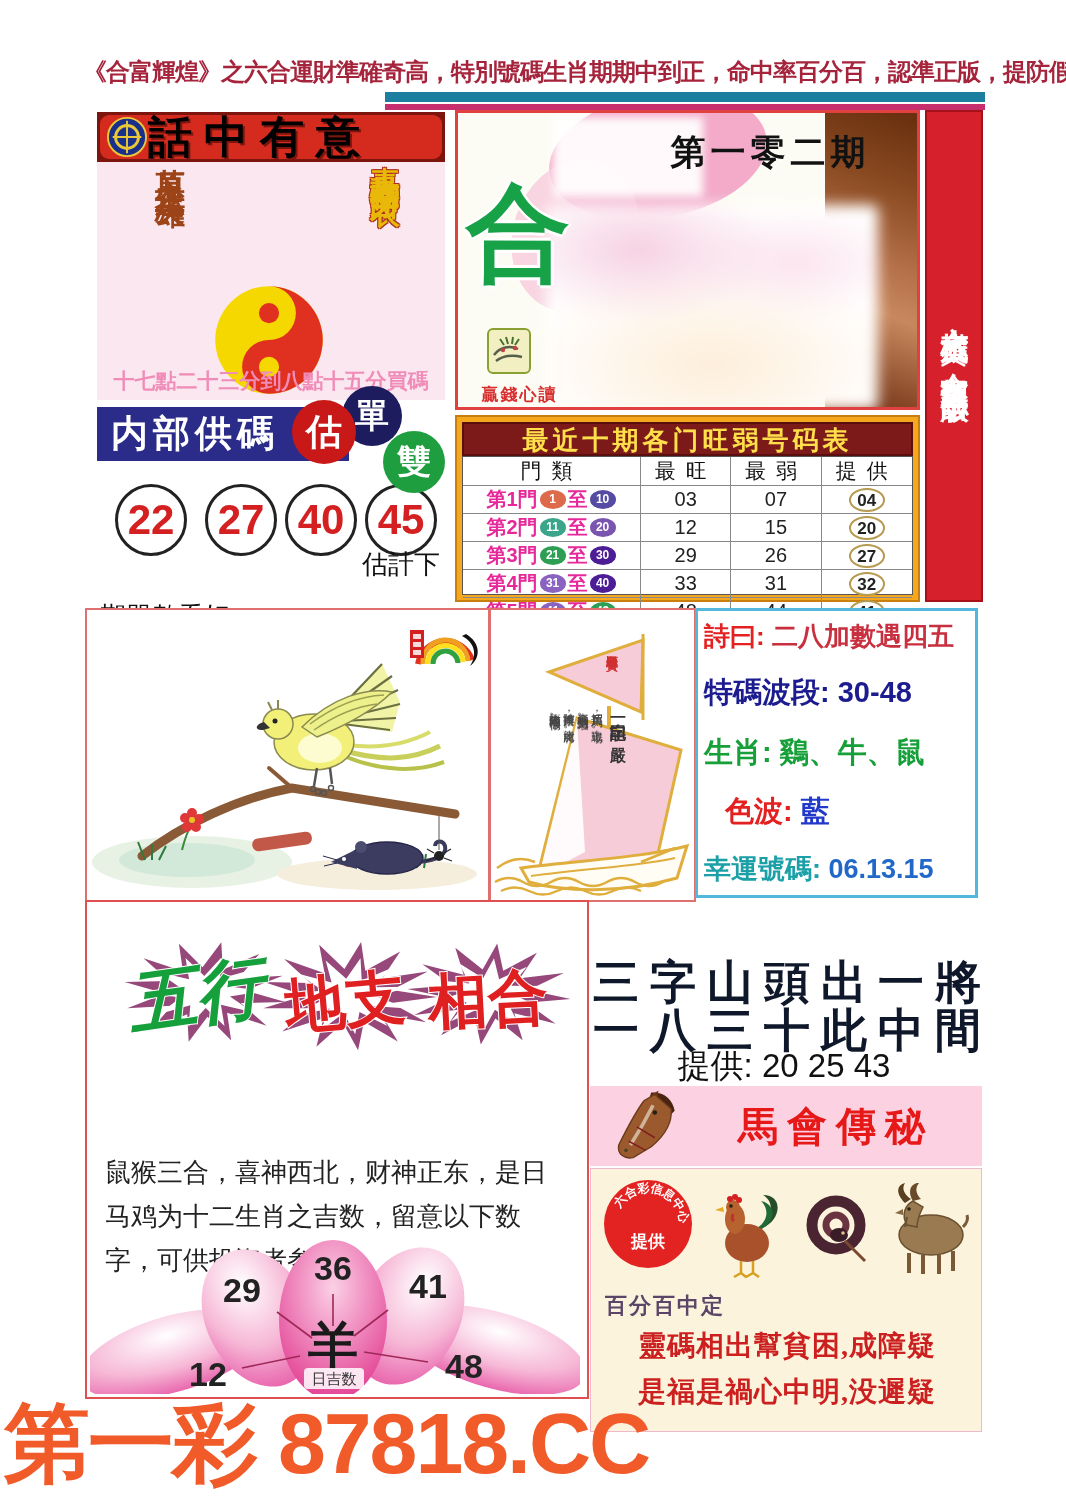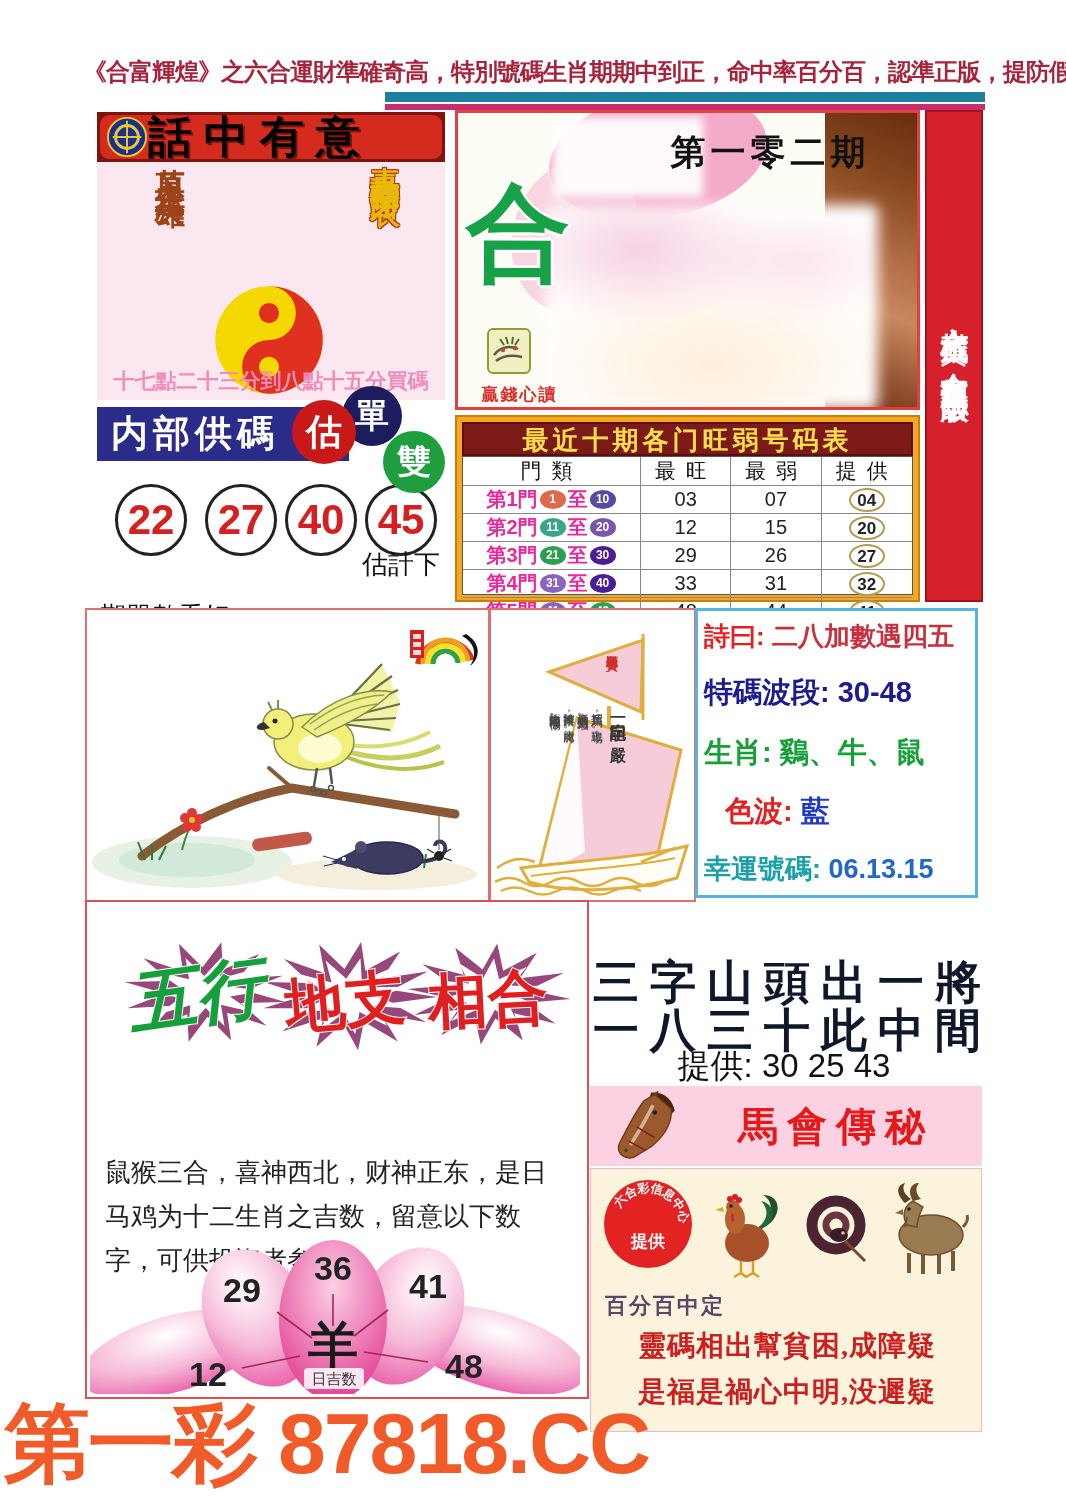--- a/index.html
+++ b/index.html
@@ -369,21 +369,21 @@
       <text x="118" y="150" text-anchor="middle" font-size="34" font-weight="bold" fill="#222">12</text>
       <text x="374" y="142" text-anchor="middle" font-size="34" font-weight="bold" fill="#222">48</text>
       <text x="243" y="126" text-anchor="middle" font-size="50" font-weight="bold" fill="#1a1a1a">羊</text>
       <rect x="214" y="132" width="60" height="21" rx="4" fill="#ffffff" opacity="0.85"></rect>
       <text x="244" y="148" text-anchor="middle" font-size="15" fill="#333">日吉数</text>
     </svg>
   </div>
 
   <div class="abs mh-poem" style="top:952px;">三字山頭出一將</div>
   <div class="abs mh-poem" style="top:1000px;">一八三十此中間</div>
-  <div class="abs" id="mh-offer">提供: 30 25 43</div>
+  <div class="abs" id="mh-offer">提供: 20 25 43</div>
 
   <div class="abs" id="cm-banner">
     <svg width="92" height="74" viewBox="0 0 100 82" style="margin-left:8px;">
       <path d="M58 4 C72 2 82 12 84 24 L76 32 C76 16 66 10 56 10 Z" fill="#4a2410"></path>
       <polygon points="58,6 66,2 64,15" fill="#6a3418"></polygon>
       <path d="M62 6 L80 22 C82 40 70 54 58 64 L38 76 C28 78 20 72 22 62 C30 46 40 26 50 13 Z" fill="#9a5a2e" stroke="#6a3a18" stroke-width="1.5"></path>
       <path d="M60 18 C52 34 44 48 35 62" stroke="#e8d8c8" stroke-width="4" fill="none" opacity="0.7"></path>
       <path d="M42 42 L62 54 M33 58 L52 68" stroke="#802020" stroke-width="1.8" fill="none"></path>
       <circle cx="62" cy="26" r="2.5" fill="#221"></circle>
       <circle cx="30" cy="68" r="2" fill="#442"></circle>

